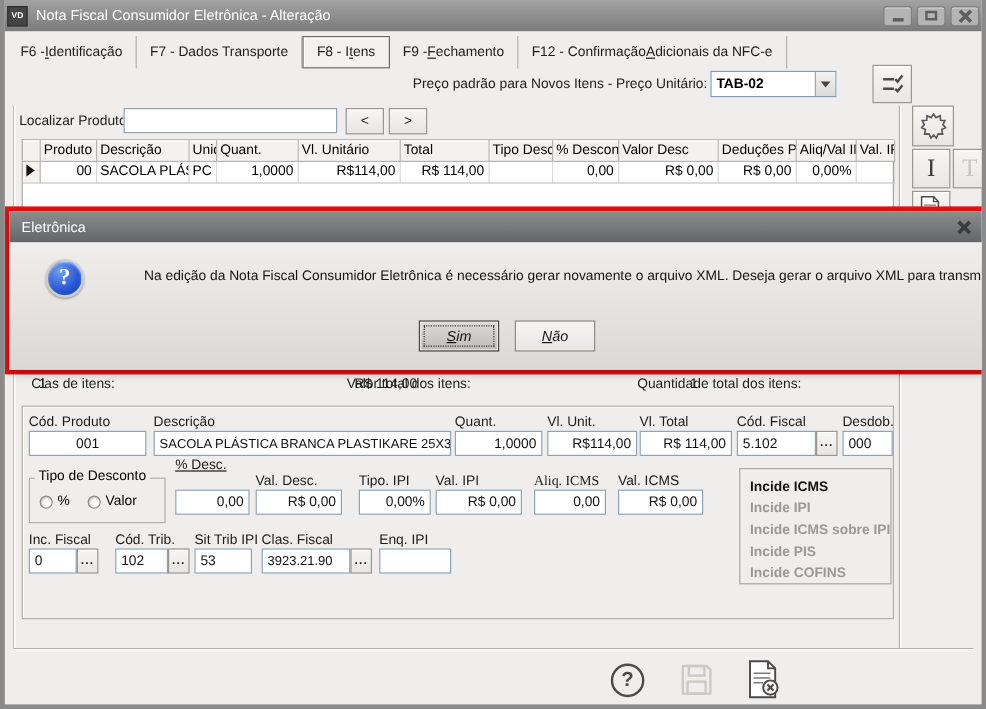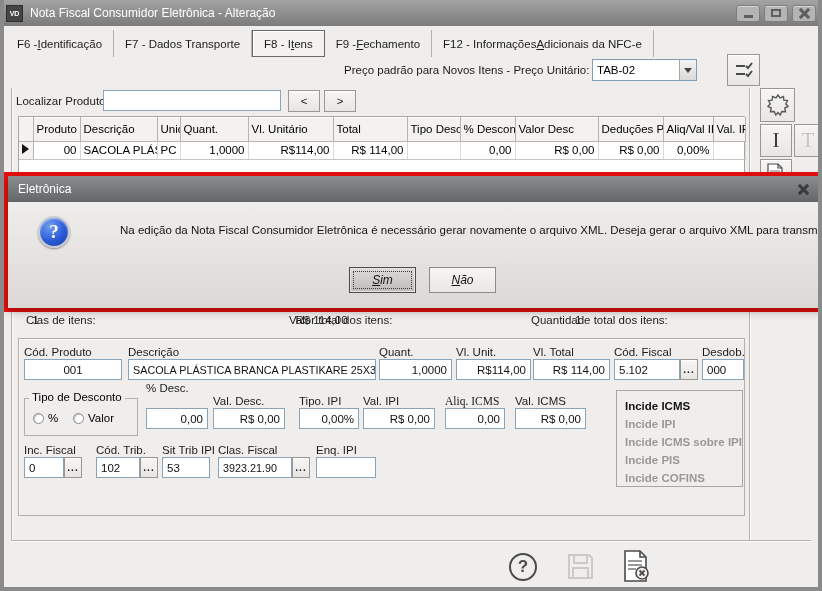--- a/index.html
+++ b/index.html
@@ -33,33 +33,33 @@
   
   .lbl{ position:absolute; font-size:11.5px; color:#1c1c1c; white-space:nowrap; }
   .tb{ position:absolute; background:#fff; border:1px solid #8ba3b7; font-size:11.5px;
        color:#111; padding:2px 4px; height:21px; display:flex; align-items:center;
        white-space:nowrap; overflow:hidden; }
   .tb.right{ justify-content:flex-end; } .tb.center{ justify-content:center; }
   .btn3{ position:absolute; background:linear-gradient(#f7f6f4,#e8e6e3);
        border:1px solid #9a9792; box-shadow:inset 0 1px 0 #fff; font-size:11.5px;
        color:#1c1c1c; display:flex; align-items:center; justify-content:center; }
   .browse{ font-weight:bold; letter-spacing:1px; font-size:10px; }
-  .combo{ position:absolute; background:#fff; border:1px solid #7f9db9; display:flex; }
+  .combo{ position:absolute; background:#fff; border:1px solid #7f9db9; display:flex;font-weight:bold; }
   .combo .val{ flex:1; font-size:11.5px; padding:2px 4px; display:flex; align-items:center; }
   .combo .drop{ width:17px; background:linear-gradient(#f4f3f1,#dcdad7);
        border-left:1px solid #a9a6a2; display:flex; align-items:center; justify-content:center; }
   .arrow-dn{ width:0; height:0; border-left:4px solid transparent; border-right:4px solid transparent;
        border-top:5px solid #444; }
   
   .grid-box{ position:absolute; left:14px; top:116px; width:727px; height:194px;
        background:#fff; border:1px solid #a9a6a2; }
   table.grid{ border-collapse:collapse; table-layout:fixed; width:725px; }
   .grid th{ background:#f3f2ef; border-right:1px solid #b7b4b0; border-bottom:1px solid #b7b4b0;
        box-shadow:inset 0 1px 0 #fff; font-weight:normal; font-size:11.5px; text-align:left;
-       padding:1px 3px; height:24px; white-space:nowrap; overflow:hidden; }
+       padding:1px 3px; height:17px; white-space:nowrap; overflow:hidden; }
   .grid td{ border-right:1px solid #dcdad7; border-bottom:1px solid #c9c6c2; font-size:11.5px;
        padding:1px 3px; height:18px; white-space:nowrap; overflow:hidden; }
   .grid td.num{ text-align:right; }
   .grid td.selcell{ background:#f3f2ef; border-right:1px solid #b7b4b0; }
   .row-arrow{ width:0; height:0; border-top:5px solid transparent; border-bottom:5px solid transparent;
        border-left:7px solid #111; display:inline-block; }
   
   .iconbtn{ position:absolute; background:linear-gradient(#f6f5f3,#e9e7e4);
       border:1px solid #9a9792; box-shadow:inset 0 1px 0 #fff; display:flex;
       align-items:center; justify-content:center; }
@@ -149,21 +149,21 @@
         <span>F8 - I</span>
         <span class="key">t</span>
         <span>ens</span>
       </div>
     <div class="tab">
         <span>F9 - </span>
         <span class="key">F</span>
         <span>echamento</span>
       </div>
     <div class="tab">
-        <span>F12 - Informações </span>
+        <span>F12 - Confirmação </span>
         <span class="key">A</span>
         <span>dicionais da NFC-e</span>
       </div>
   </div>
 
   <span class="lbl" style="left:340px; top:64px; width:244px; text-align:right;">Preço padrão para Novos Itens - Preço Unitário:</span>
   <div class="combo" style="left:588px; top:59px; width:105px; height:22px;">
     <div class="val">TAB-02</div>
     <div class="drop">
         <div class="arrow-dn"></div>
@@ -291,21 +291,21 @@
     <span class="legend">Tipo de Desconto</span>
     <div class="radio" style="left:8px; top:13px;">
       <span class="circle"></span>
       <span>%</span>
     </div>
     <div class="radio" style="left:48px; top:13px;">
       <span class="circle"></span>
       <span>Valor</span>
     </div>
   </div>
-  <span class="lbl" style="left:142px; top:382px;">% Desc.</span>
+  <span class="lbl" style="left:142px; top:382px;text-decoration:underline;">% Desc.</span>
   <div class="tb right" style="left:142px; top:408px; width:62px;">0,00</div>
   <span class="lbl" style="left:209px; top:395px;">Val. Desc.</span>
   <div class="tb right" style="left:209px; top:408px; width:72px;">R$ 0,00</div>
   <span class="lbl" style="left:295px; top:395px;">Tipo. IPI</span>
   <div class="tb right" style="left:295px; top:408px; width:60px;">0,00%</div>
   <span class="lbl" style="left:359px; top:395px;">Val. IPI</span>
   <div class="tb right" style="left:359px; top:408px; width:72px;">R$ 0,00</div>
   <span class="lbl" style="left:441px; top:395px;font-family:Liberation Serif, serif;">Aliq. ICMS</span>
   <div class="tb right" style="left:441px; top:408px; width:60px;">0,00</div>
   <span class="lbl" style="left:511px; top:395px;">Val. ICMS</span>

